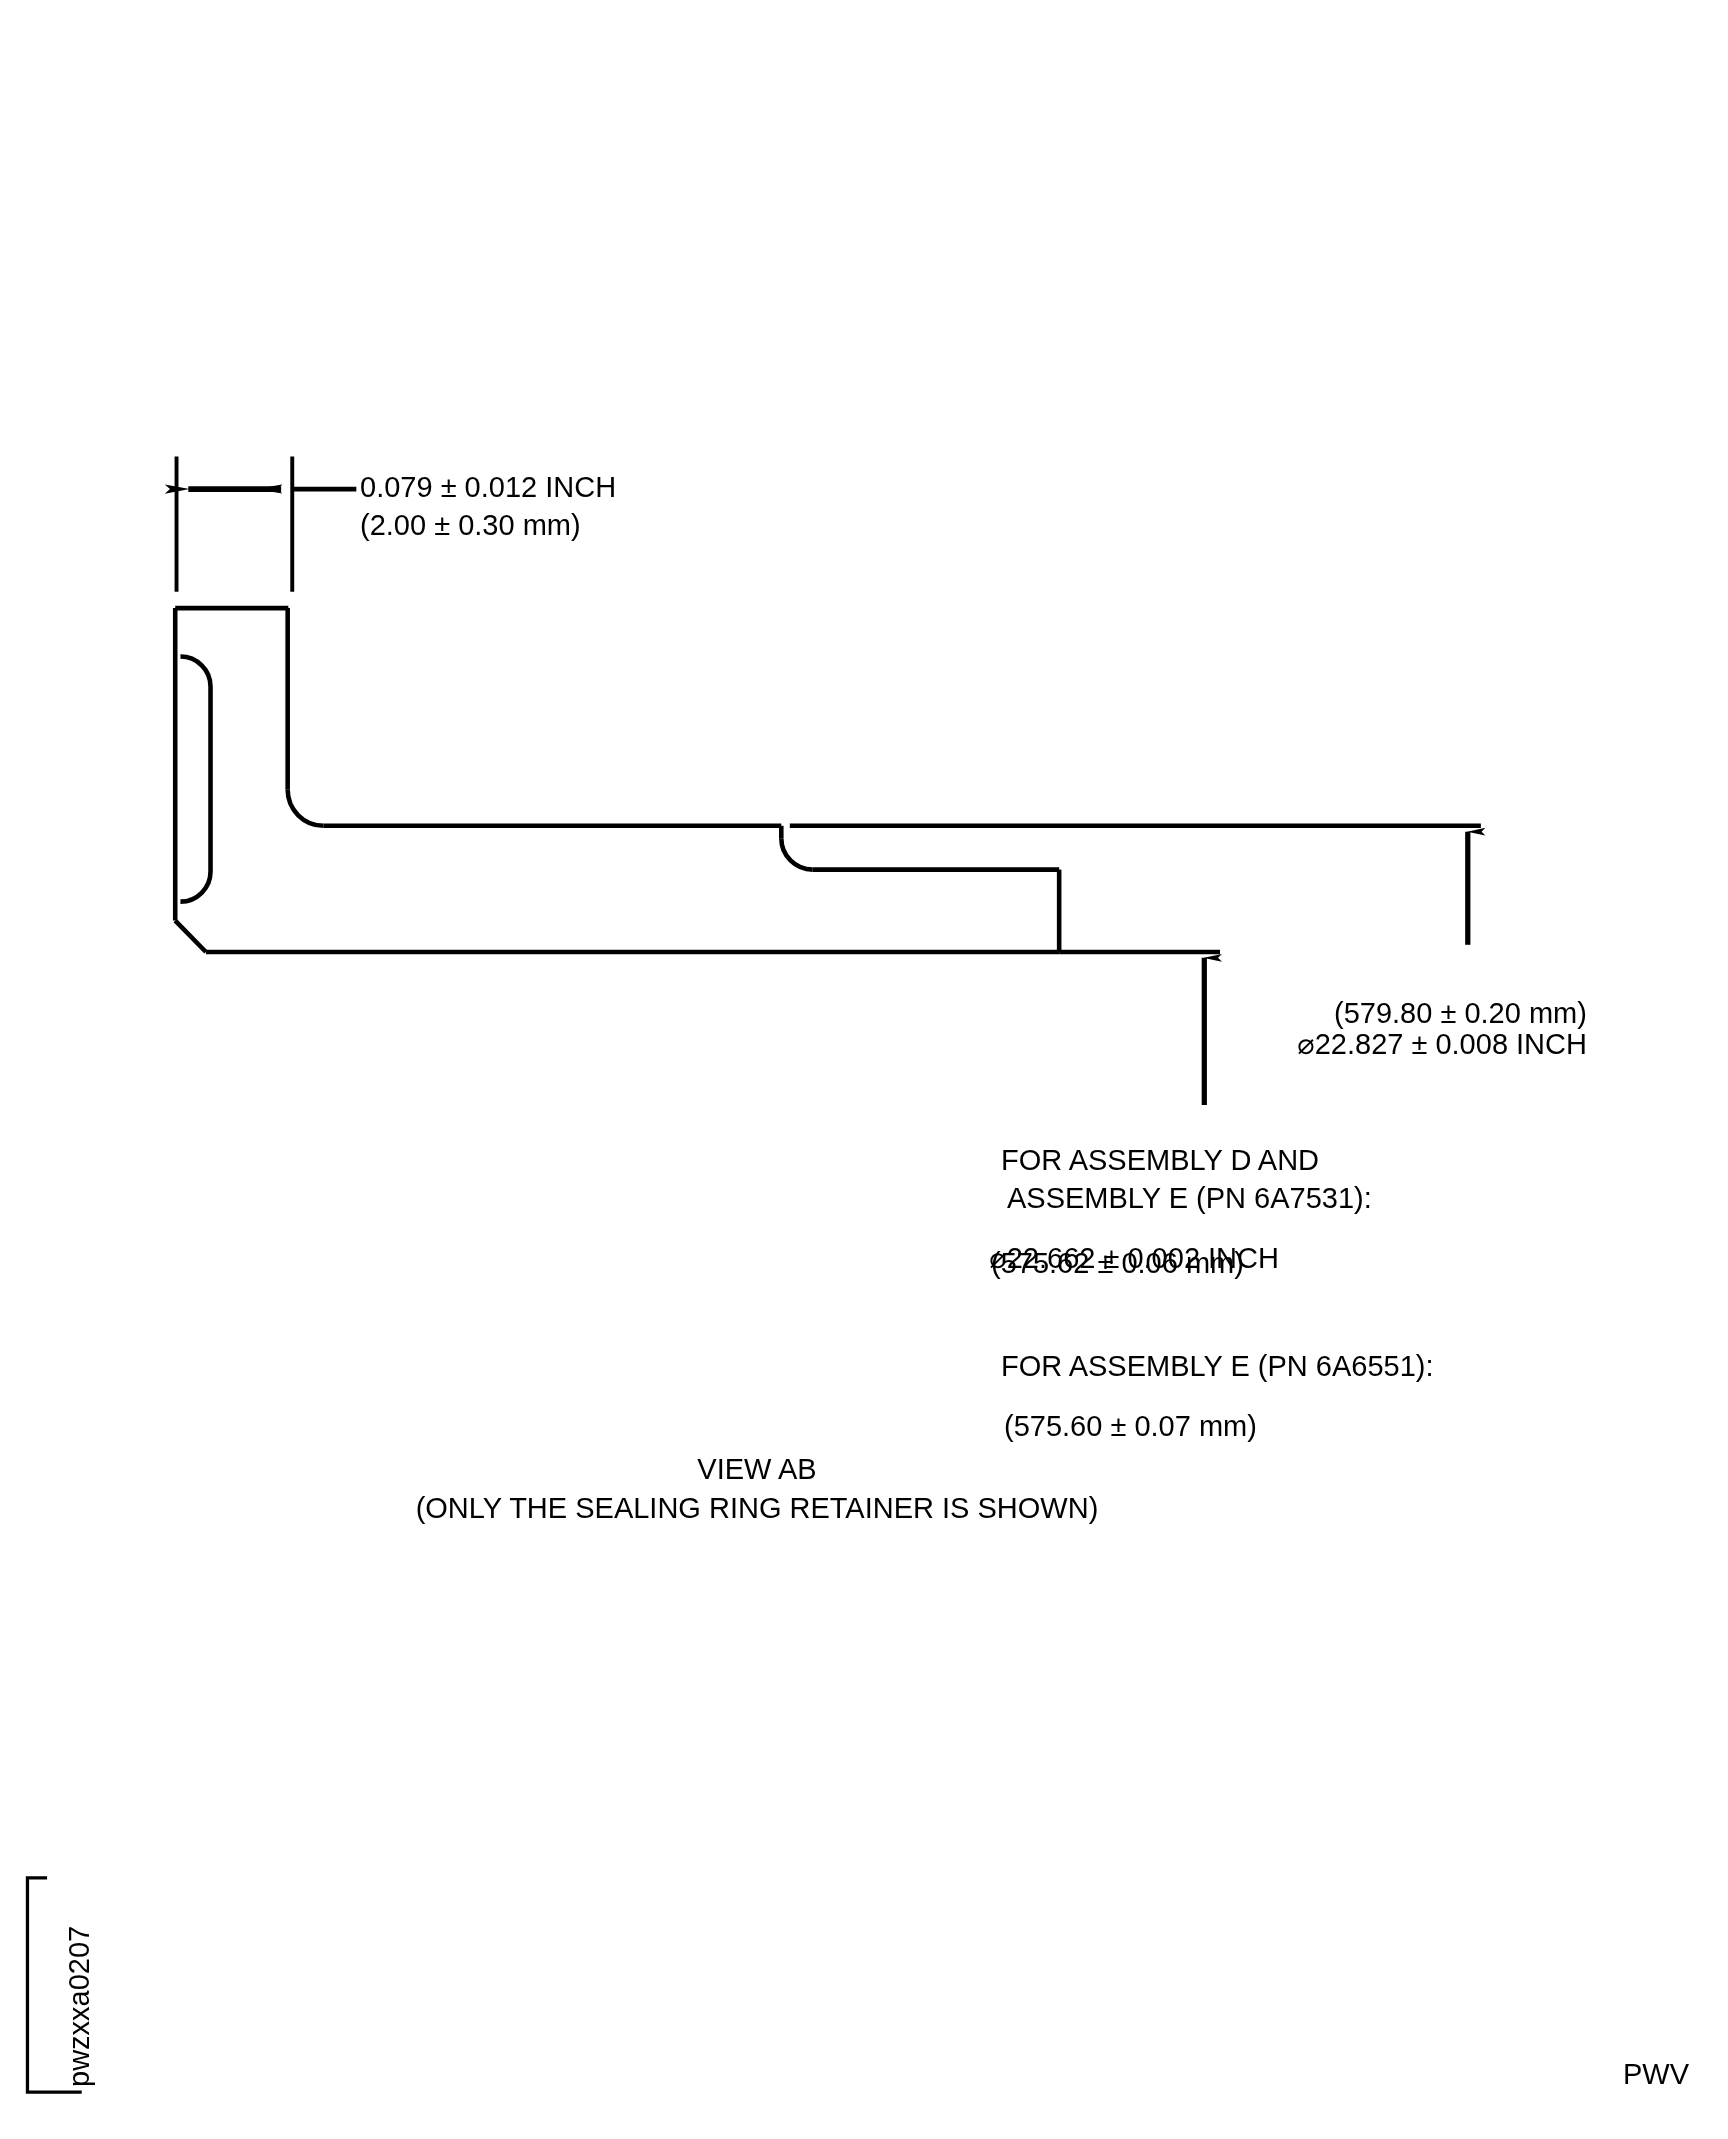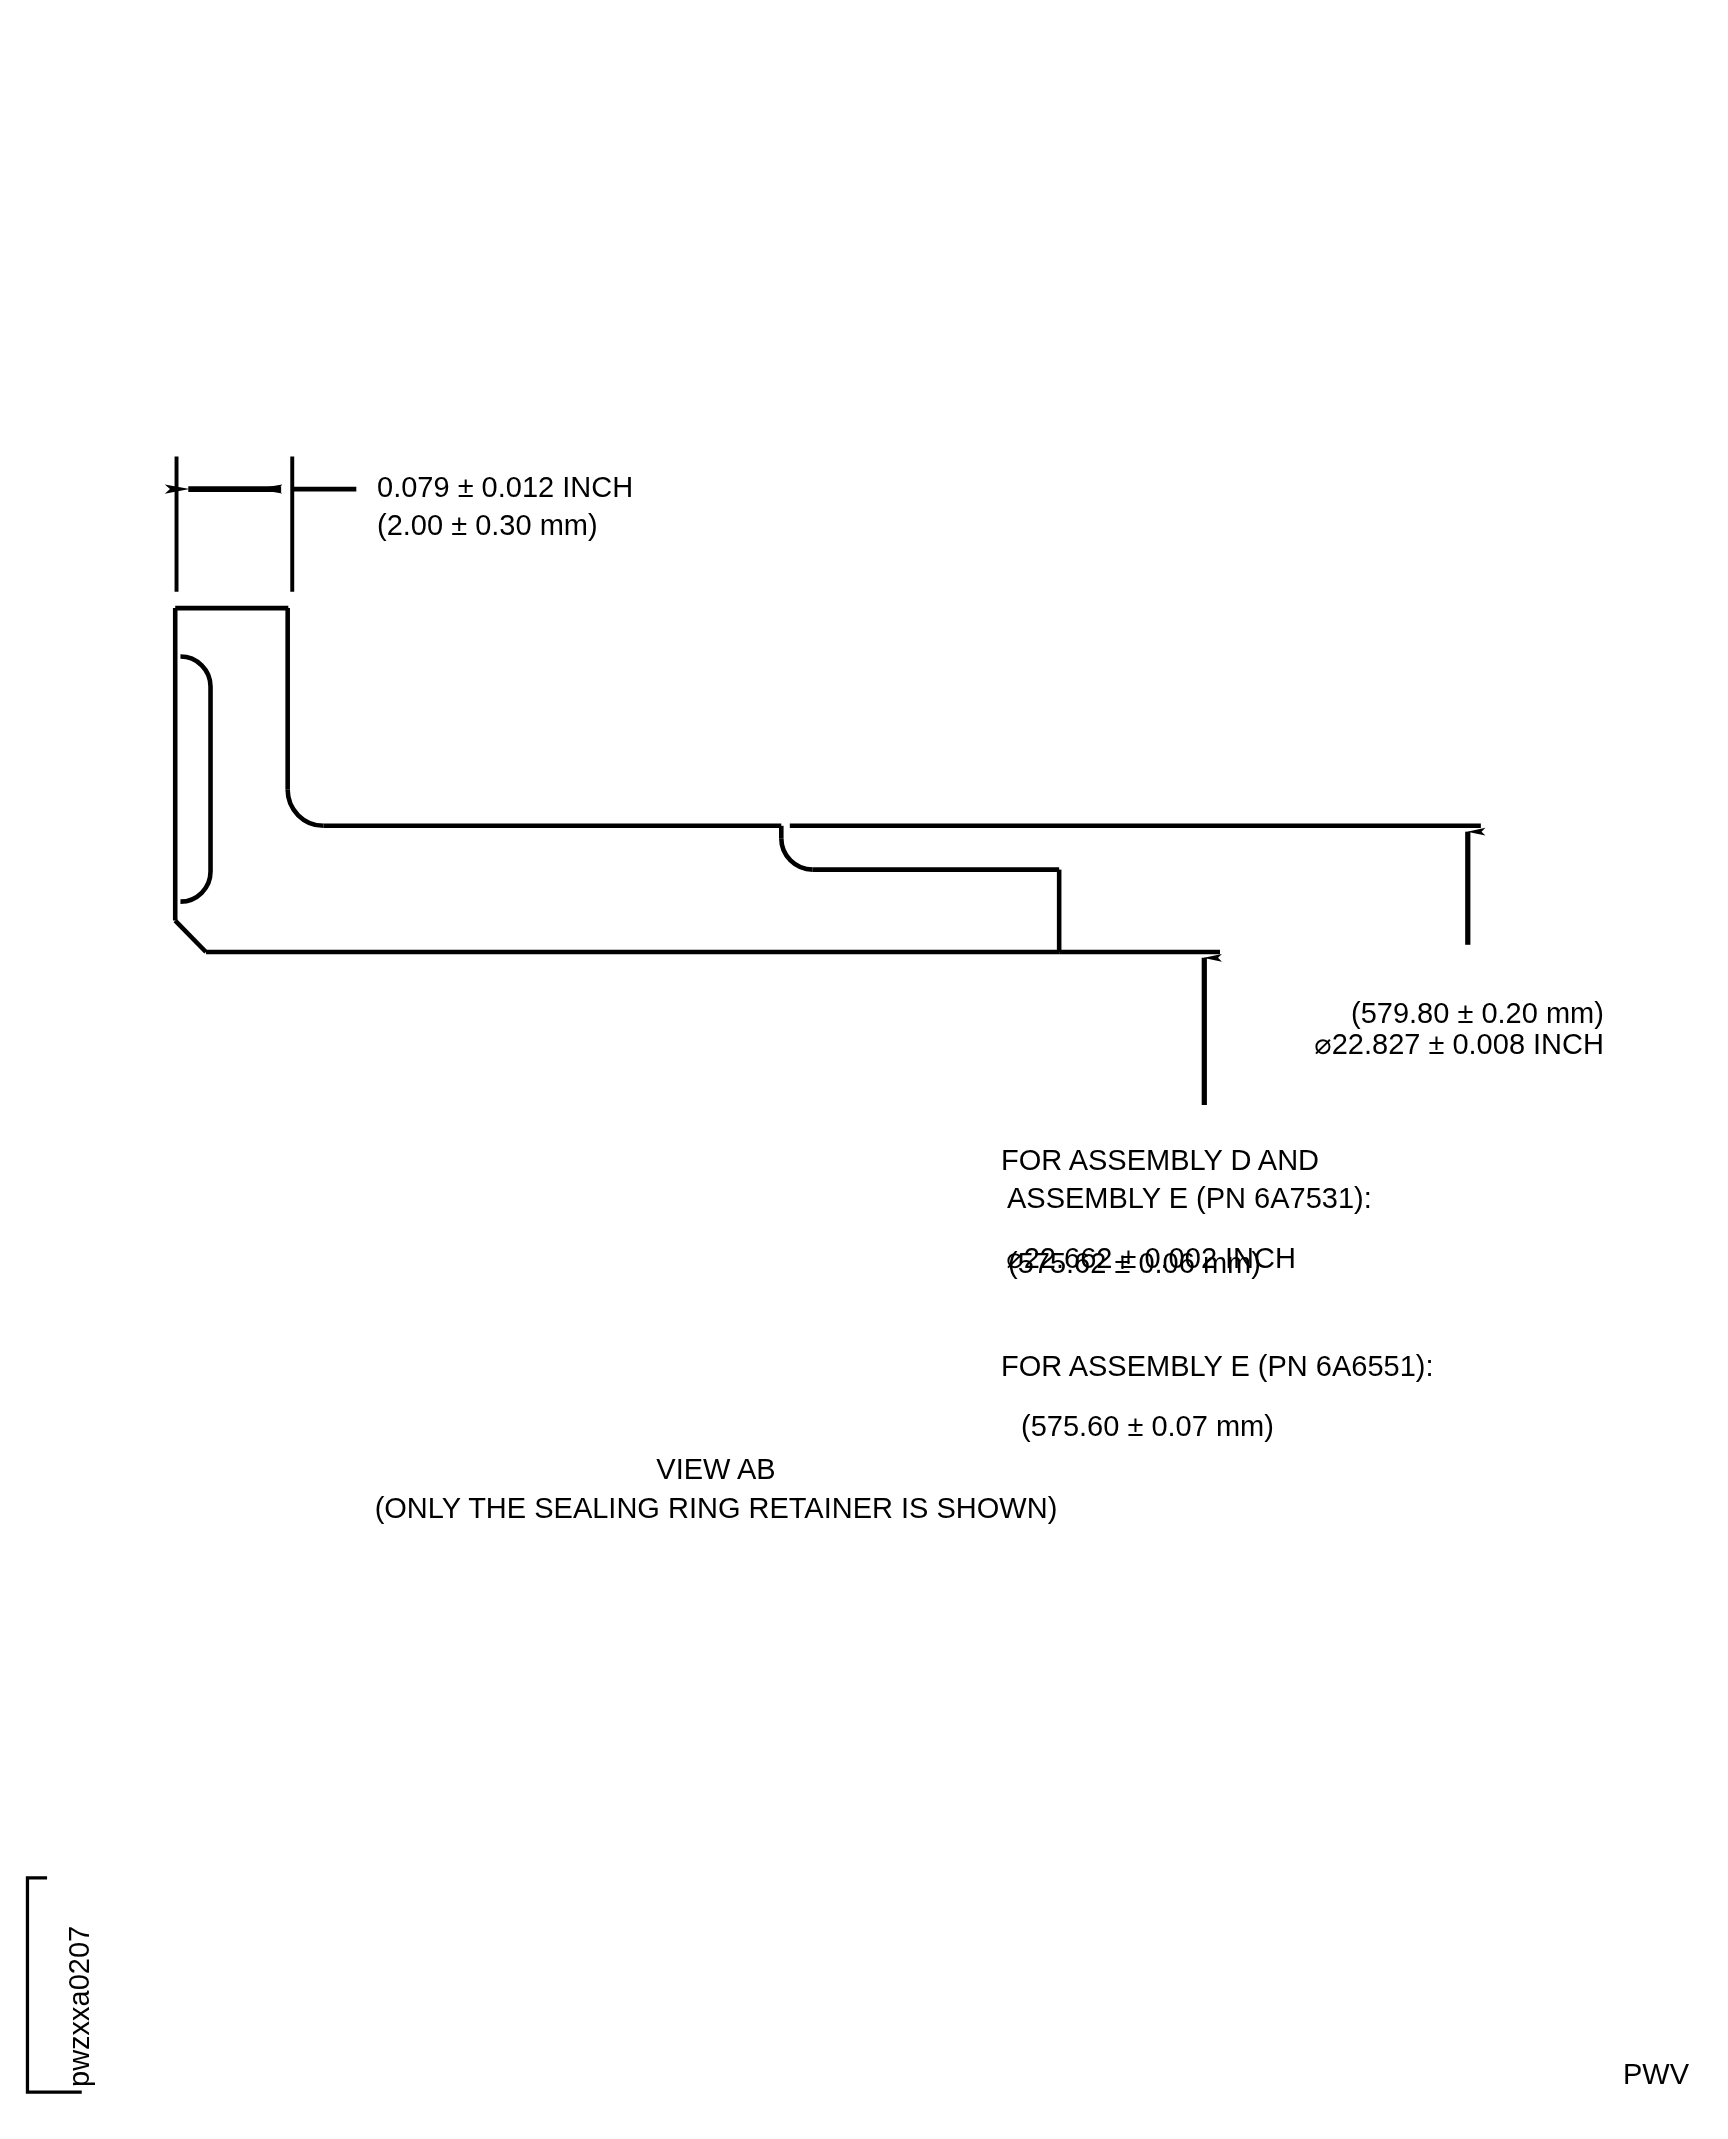--- a/index.html
+++ b/index.html
@@ -30,28 +30,28 @@
   .txt {
     position: absolute;
     white-space: pre;
     font-family: "Liberation Sans", sans-serif;
     color: #000000;
     line-height: 1.12;
     letter-spacing: 0px;
   }
   .dim-text {
     font-size: 29px;
-    margin-left: 17px;
   }
   .note-text {
     font-size: 29px;
     margin-top: 29px;
   }
   .caption-text {
     font-size: 29px;
+    margin-left: 41px;
   }
   .corner-text {
     font-size: 29px;
   }
   .vert-code {
     font-size: 29px;
     transform: rotate(-90deg);
     transform-origin: left top;
   }
   .diam {

